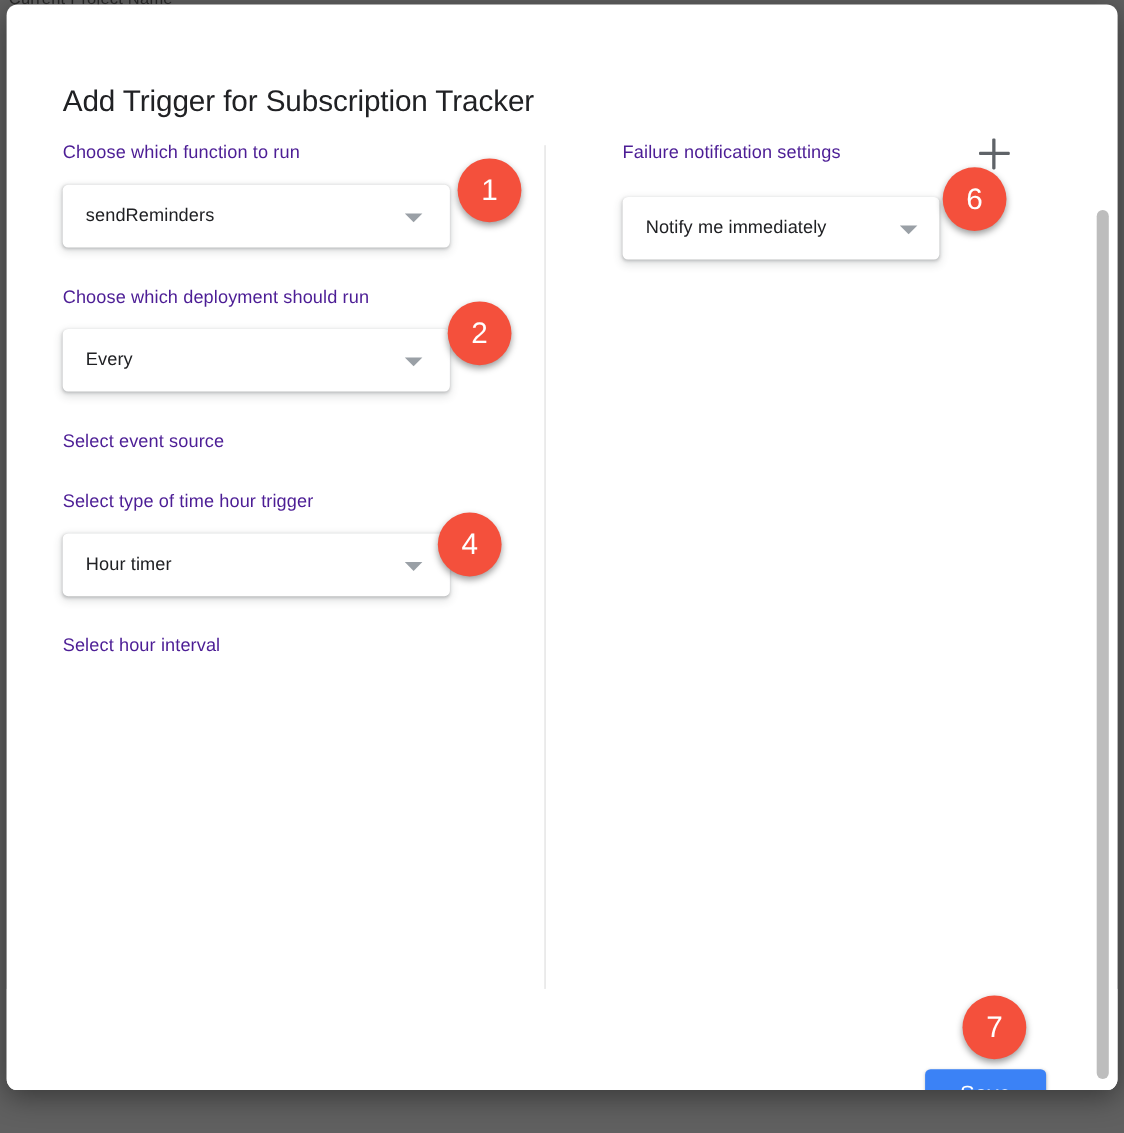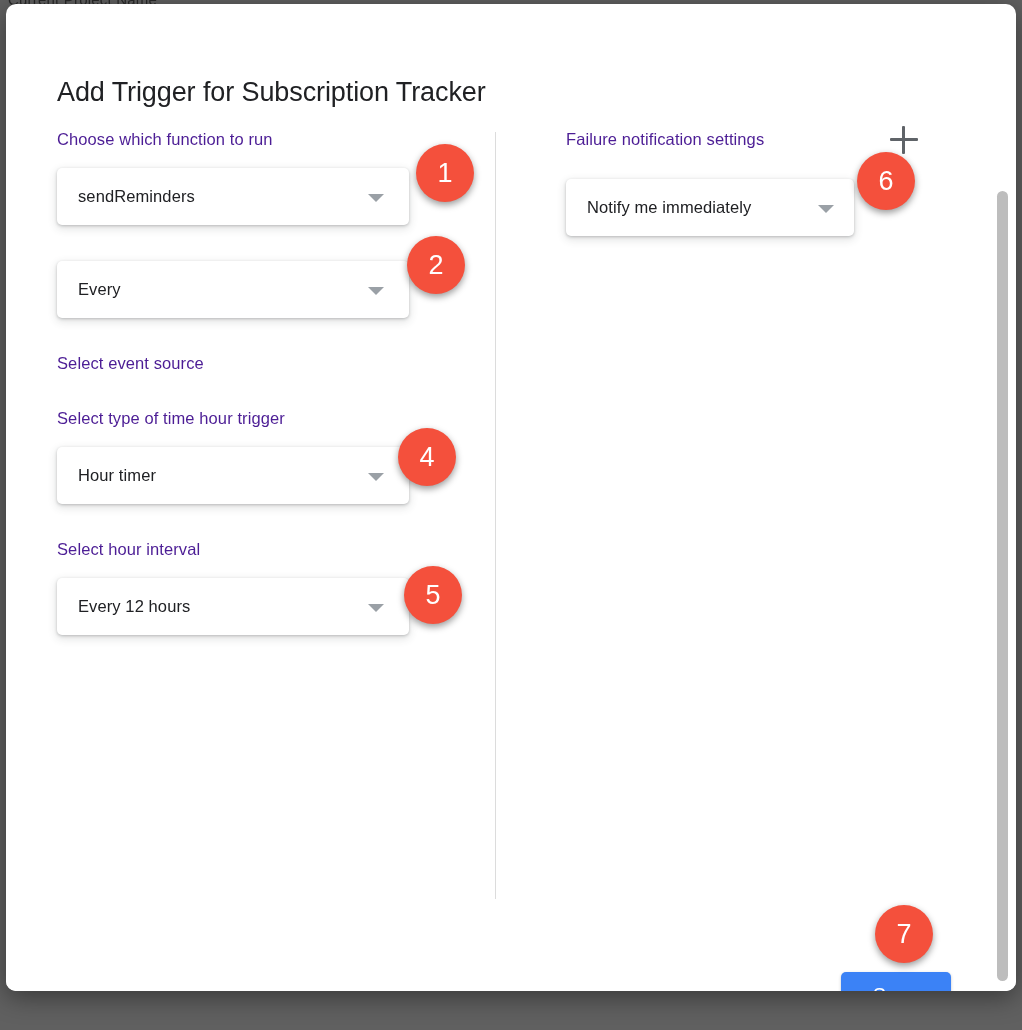--- a/index.html
+++ b/index.html
@@ -291,20 +291,21 @@
         <div class="select-wrap">
           <div class="select-box">
             <span class="select-value">sendReminders</span>
             <span class="select-arrow"></span>
           </div>
           <div class="badge" id="badge-1">1</div>
         </div>
       </div>
 
       <div class="field">
+        <div class="field-label">Choose which deployment should run</div>
         <div class="select-wrap">
           <div class="select-box">
             <span class="select-value">Every</span>
             <span class="select-arrow"></span>
           </div>
           <div class="badge" id="badge-2">2</div>
         </div>
       </div>
 
       <div class="field">
@@ -317,27 +318,20 @@
           <div class="select-box">
             <span class="select-value">Hour timer</span>
             <span class="select-arrow"></span>
           </div>
           <div class="badge" id="badge-4">4</div>
         </div>
       </div>
 
       <div class="field">
         <div class="field-label">Select hour interval</div>
-        <div class="select-wrap">
-          <div class="select-box">
-            <span class="select-value">Every 12 hours</span>
-            <span class="select-arrow"></span>
-          </div>
-          <div class="badge" id="badge-5">5</div>
-        </div>
       </div>
 
     </div>
 
     <div id="col-right">
 
       <div id="right-header">
         <span class="field-label">Failure notification settings</span>
         <span id="plus-icon"></span>
       </div>

